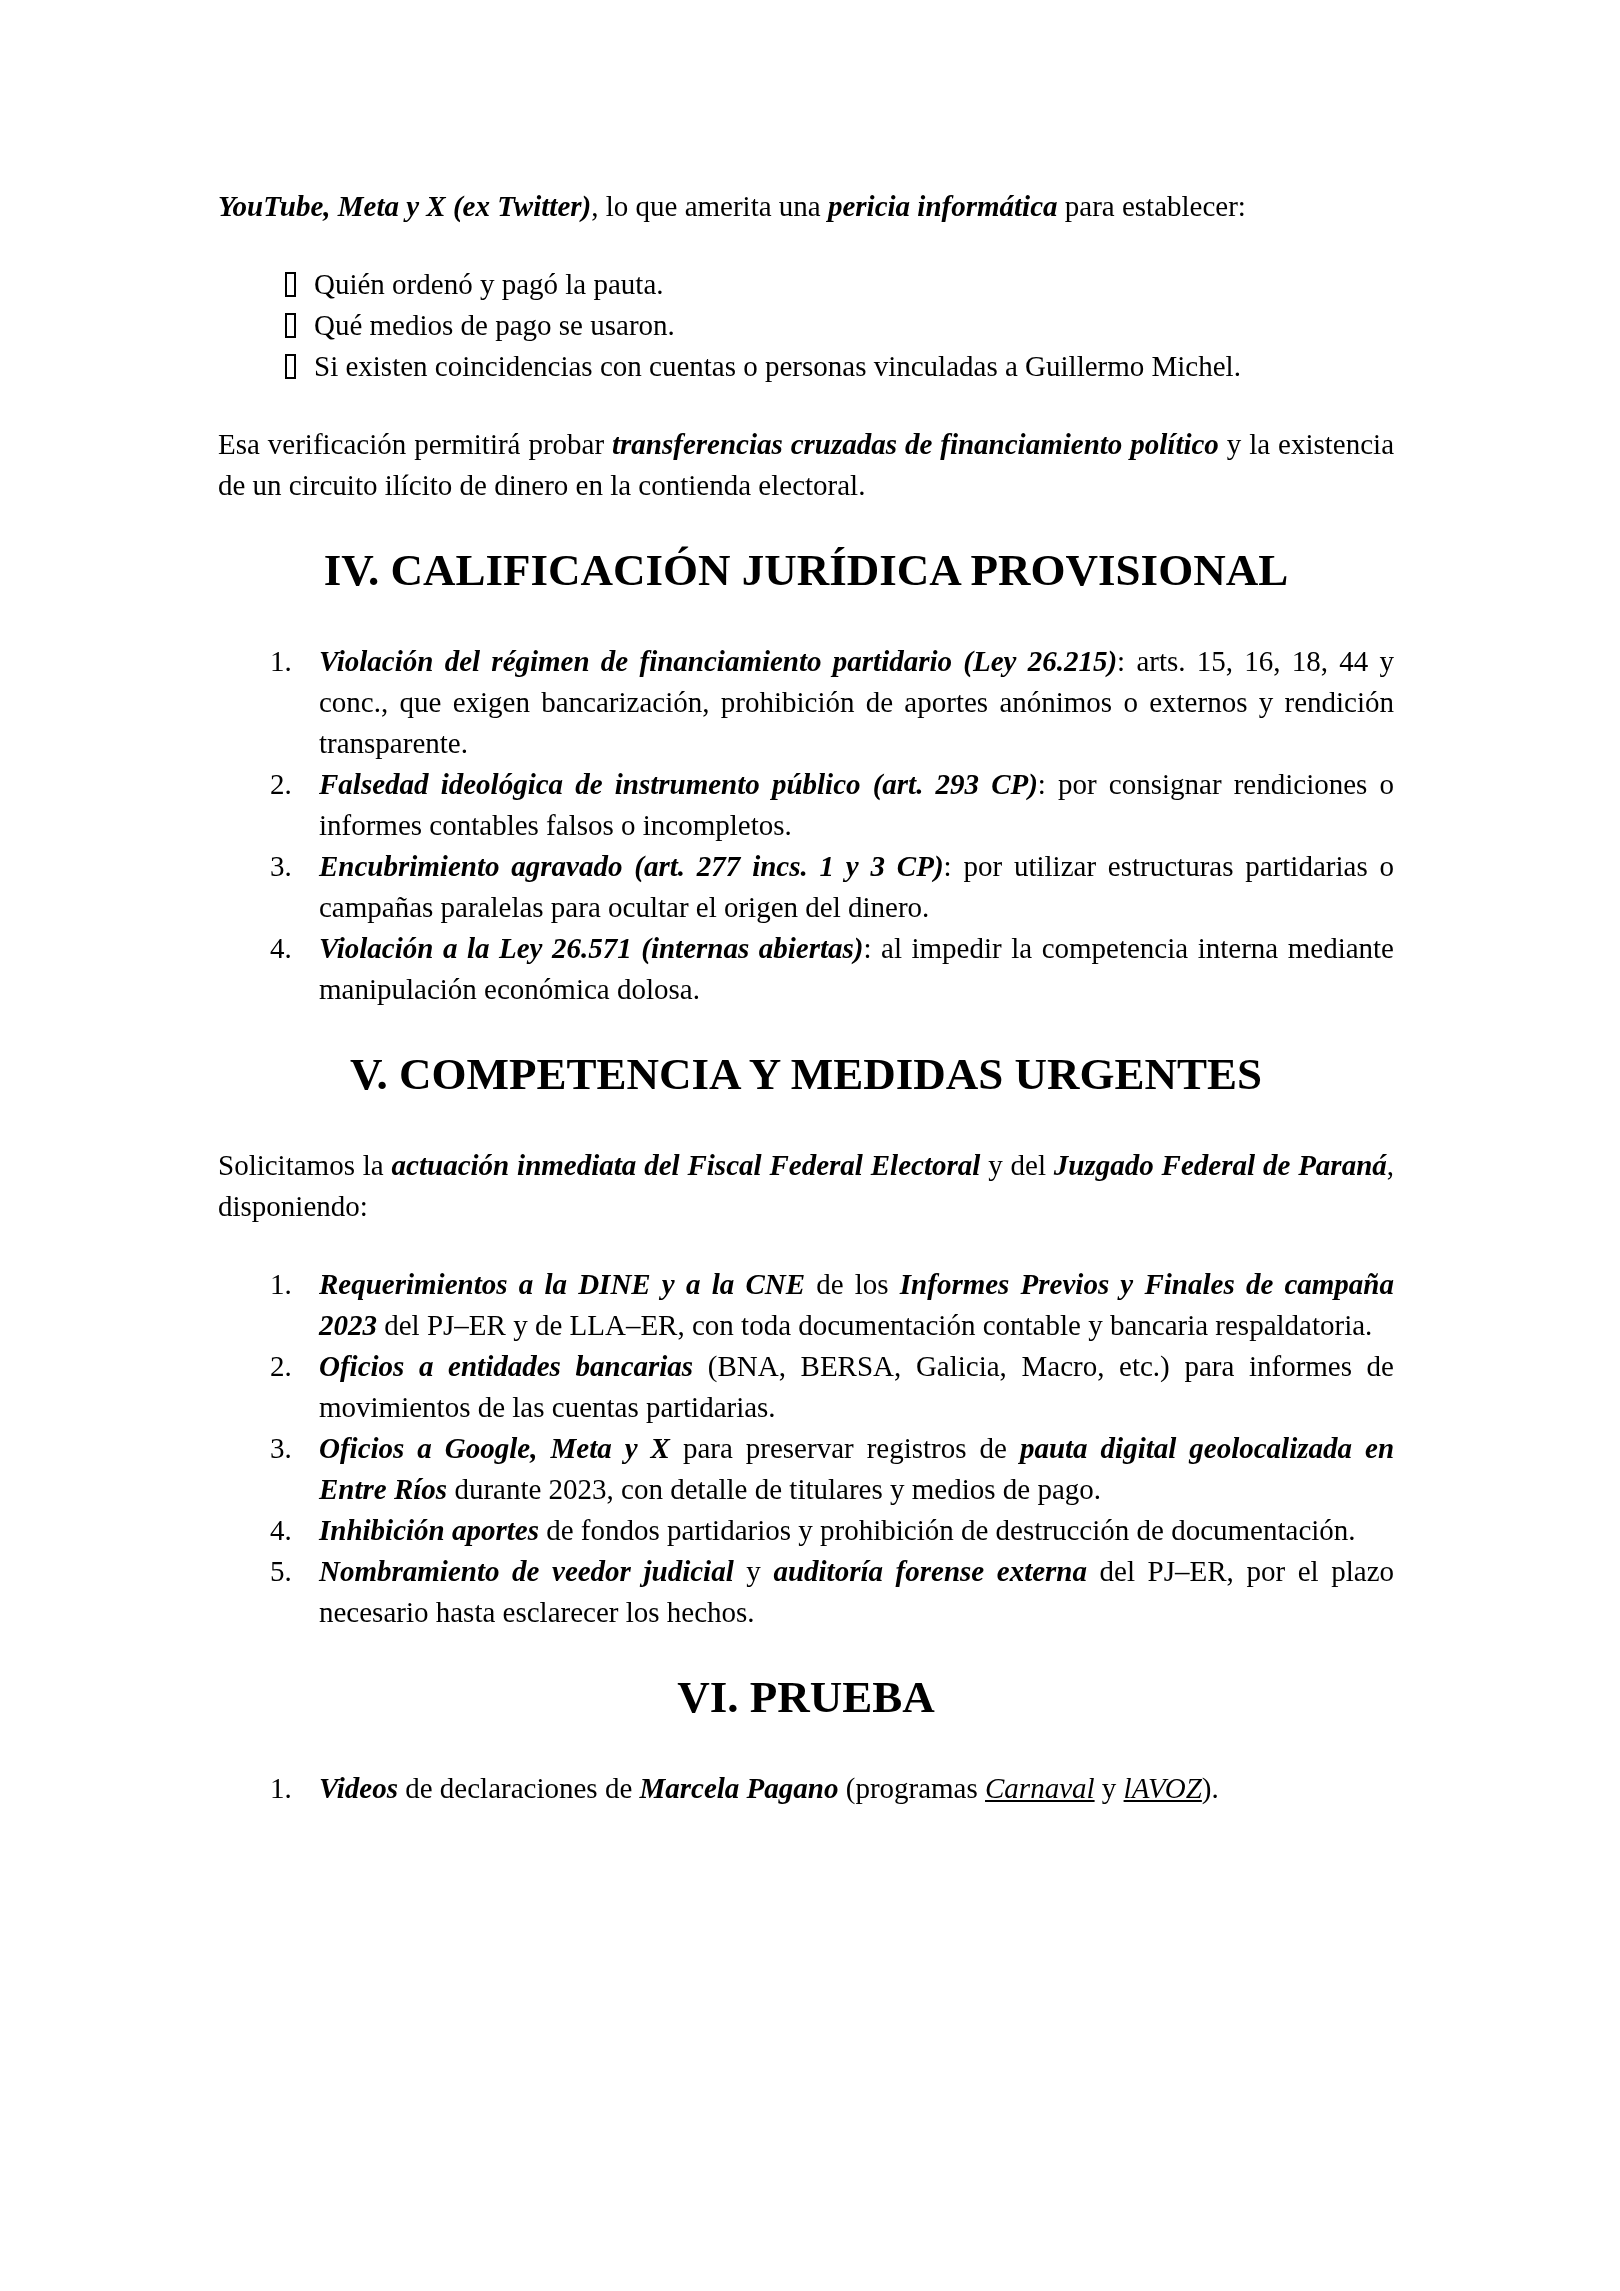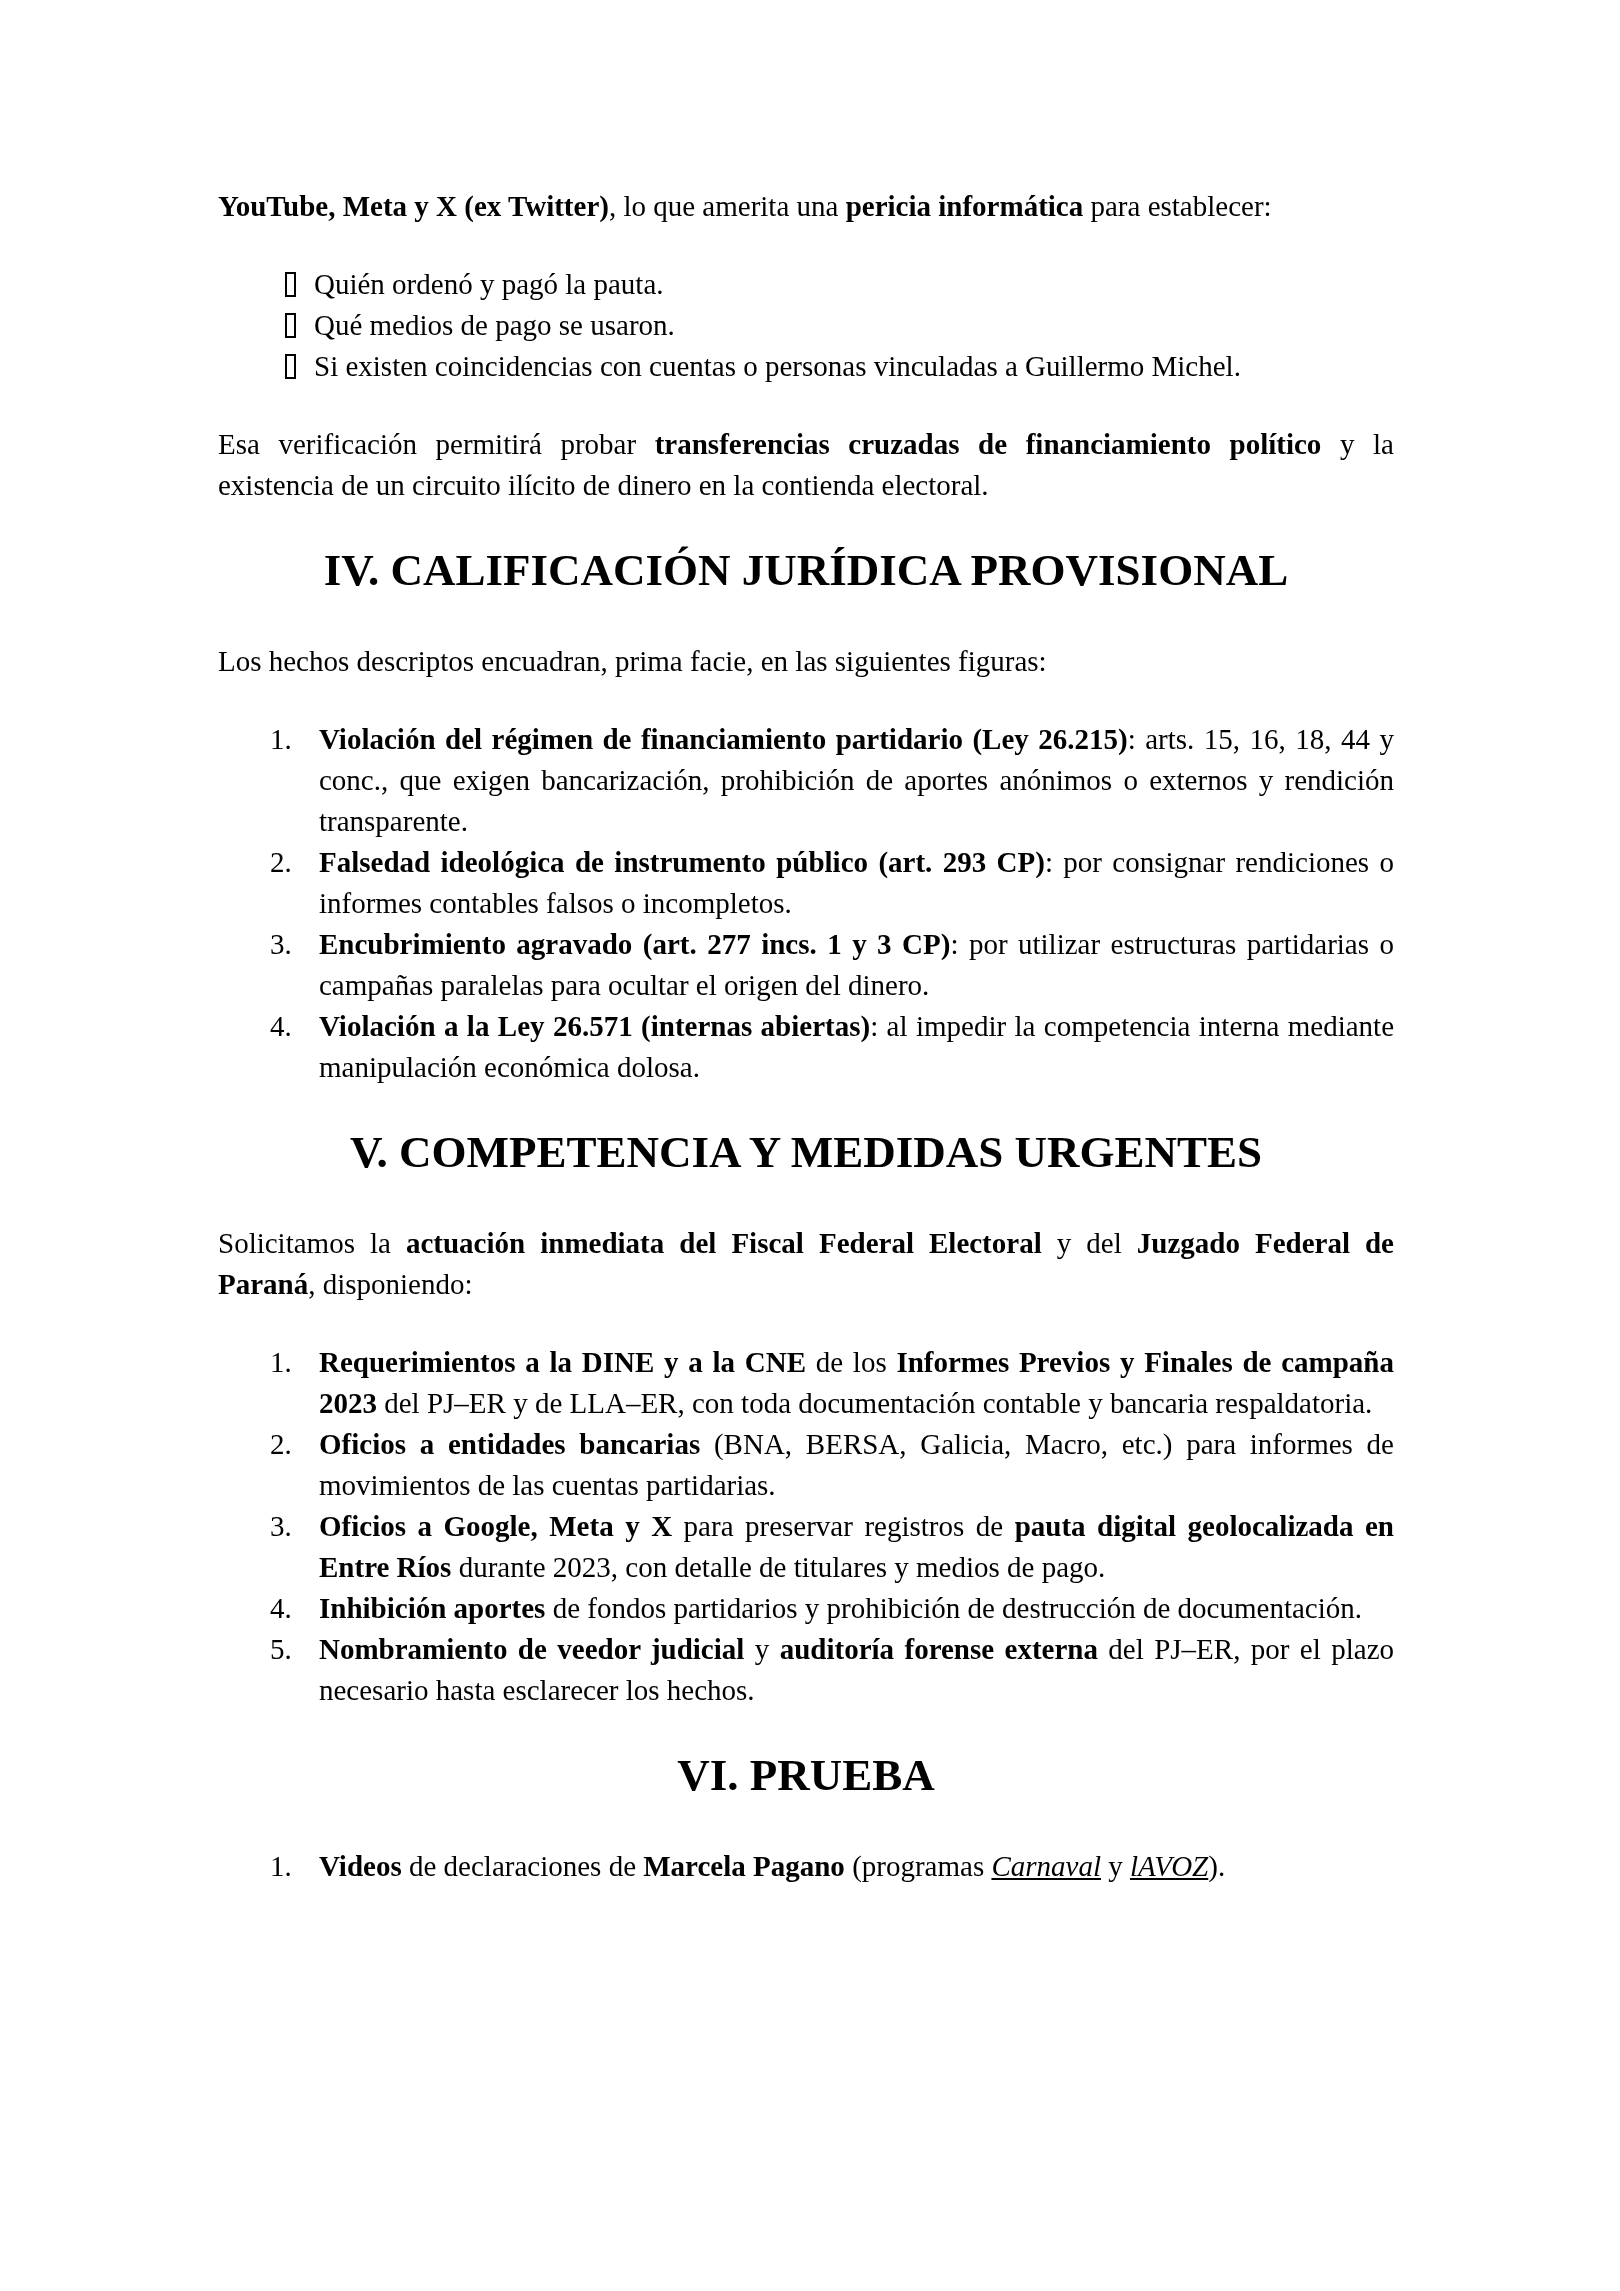--- a/index.html
+++ b/index.html
@@ -55,36 +55,35 @@
   .tofu {
     position: absolute;
     left: 67px;
     top: 7.8px;
     width: 10.8px;
     height: 25.5px;
     border: 2px solid #000000;
     box-sizing: border-box;
     background: transparent;
   }
-  b { font-weight: bold; }
+  b { font-weight: bold; font-style: italic; }
   i { font-style: italic; text-decoration: underline; }
 </style>
 </head>
 <body>
 
 <div class="page" id="doc">
     <p class="body-par"><b>YouTube, Meta y X (ex Twitter)</b><span>, lo que amerita una </span><b>pericia informática</b><span> para establecer:</span></p>
     <div class="bullet-list">
       <div class="li"><span class="tofu"></span><span>Quién ordenó y pagó la pauta.</span></div>
       <div class="li"><span class="tofu"></span><span>Qué medios de pago se usaron.</span></div>
       <div class="li"><span class="tofu"></span><span>Si existen coincidencias con cuentas o personas vinculadas a Guillermo Michel.</span></div>
     </div>
     <p class="body-par"><span>Esa verificación permitirá probar </span><b>transferencias cruzadas de financiamiento político</b><span> y la existencia de un circuito ilícito de dinero en la contienda electoral.</span></p>
     <h2 class="sec-heading">IV. CALIFICACIÓN JURÍDICA PROVISIONAL</h2>
-    <p class="body-par"><span>Los hechos descriptos encuadran, prima facie, en las siguientes figuras:</span></p>
     <div class="numbered-list">
       <div class="li"><span class="num">1.</span><b>Violación del régimen de financiamiento partidario (Ley 26.215)</b><span>: arts. 15, 16, 18, 44 y conc., que exigen bancarización, prohibición de aportes anónimos o externos y rendición transparente.</span></div>
       <div class="li"><span class="num">2.</span><b>Falsedad ideológica de instrumento público (art. 293 CP)</b><span>: por consignar rendiciones o informes contables falsos o incompletos.</span></div>
       <div class="li"><span class="num">3.</span><b>Encubrimiento agravado (art. 277 incs. 1 y 3 CP)</b><span>: por utilizar estructuras partidarias o campañas paralelas para ocultar el origen del dinero.</span></div>
       <div class="li"><span class="num">4.</span><b>Violación a la Ley 26.571 (internas abiertas)</b><span>: al impedir la competencia interna mediante manipulación económica dolosa.</span></div>
     </div>
     <h2 class="sec-heading">V. COMPETENCIA Y MEDIDAS URGENTES</h2>
     <p class="body-par"><span>Solicitamos la </span><b>actuación inmediata del Fiscal Federal Electoral</b><span> y del </span><b>Juzgado Federal de Paraná</b><span>, disponiendo:</span></p>
     <div class="numbered-list">
       <div class="li"><span class="num">1.</span><b>Requerimientos a la DINE y a la CNE</b><span> de los </span><b>Informes Previos y Finales de campaña 2023</b><span> del PJ–ER y de LLA–ER, con toda documentación contable y bancaria respaldatoria.</span></div>

